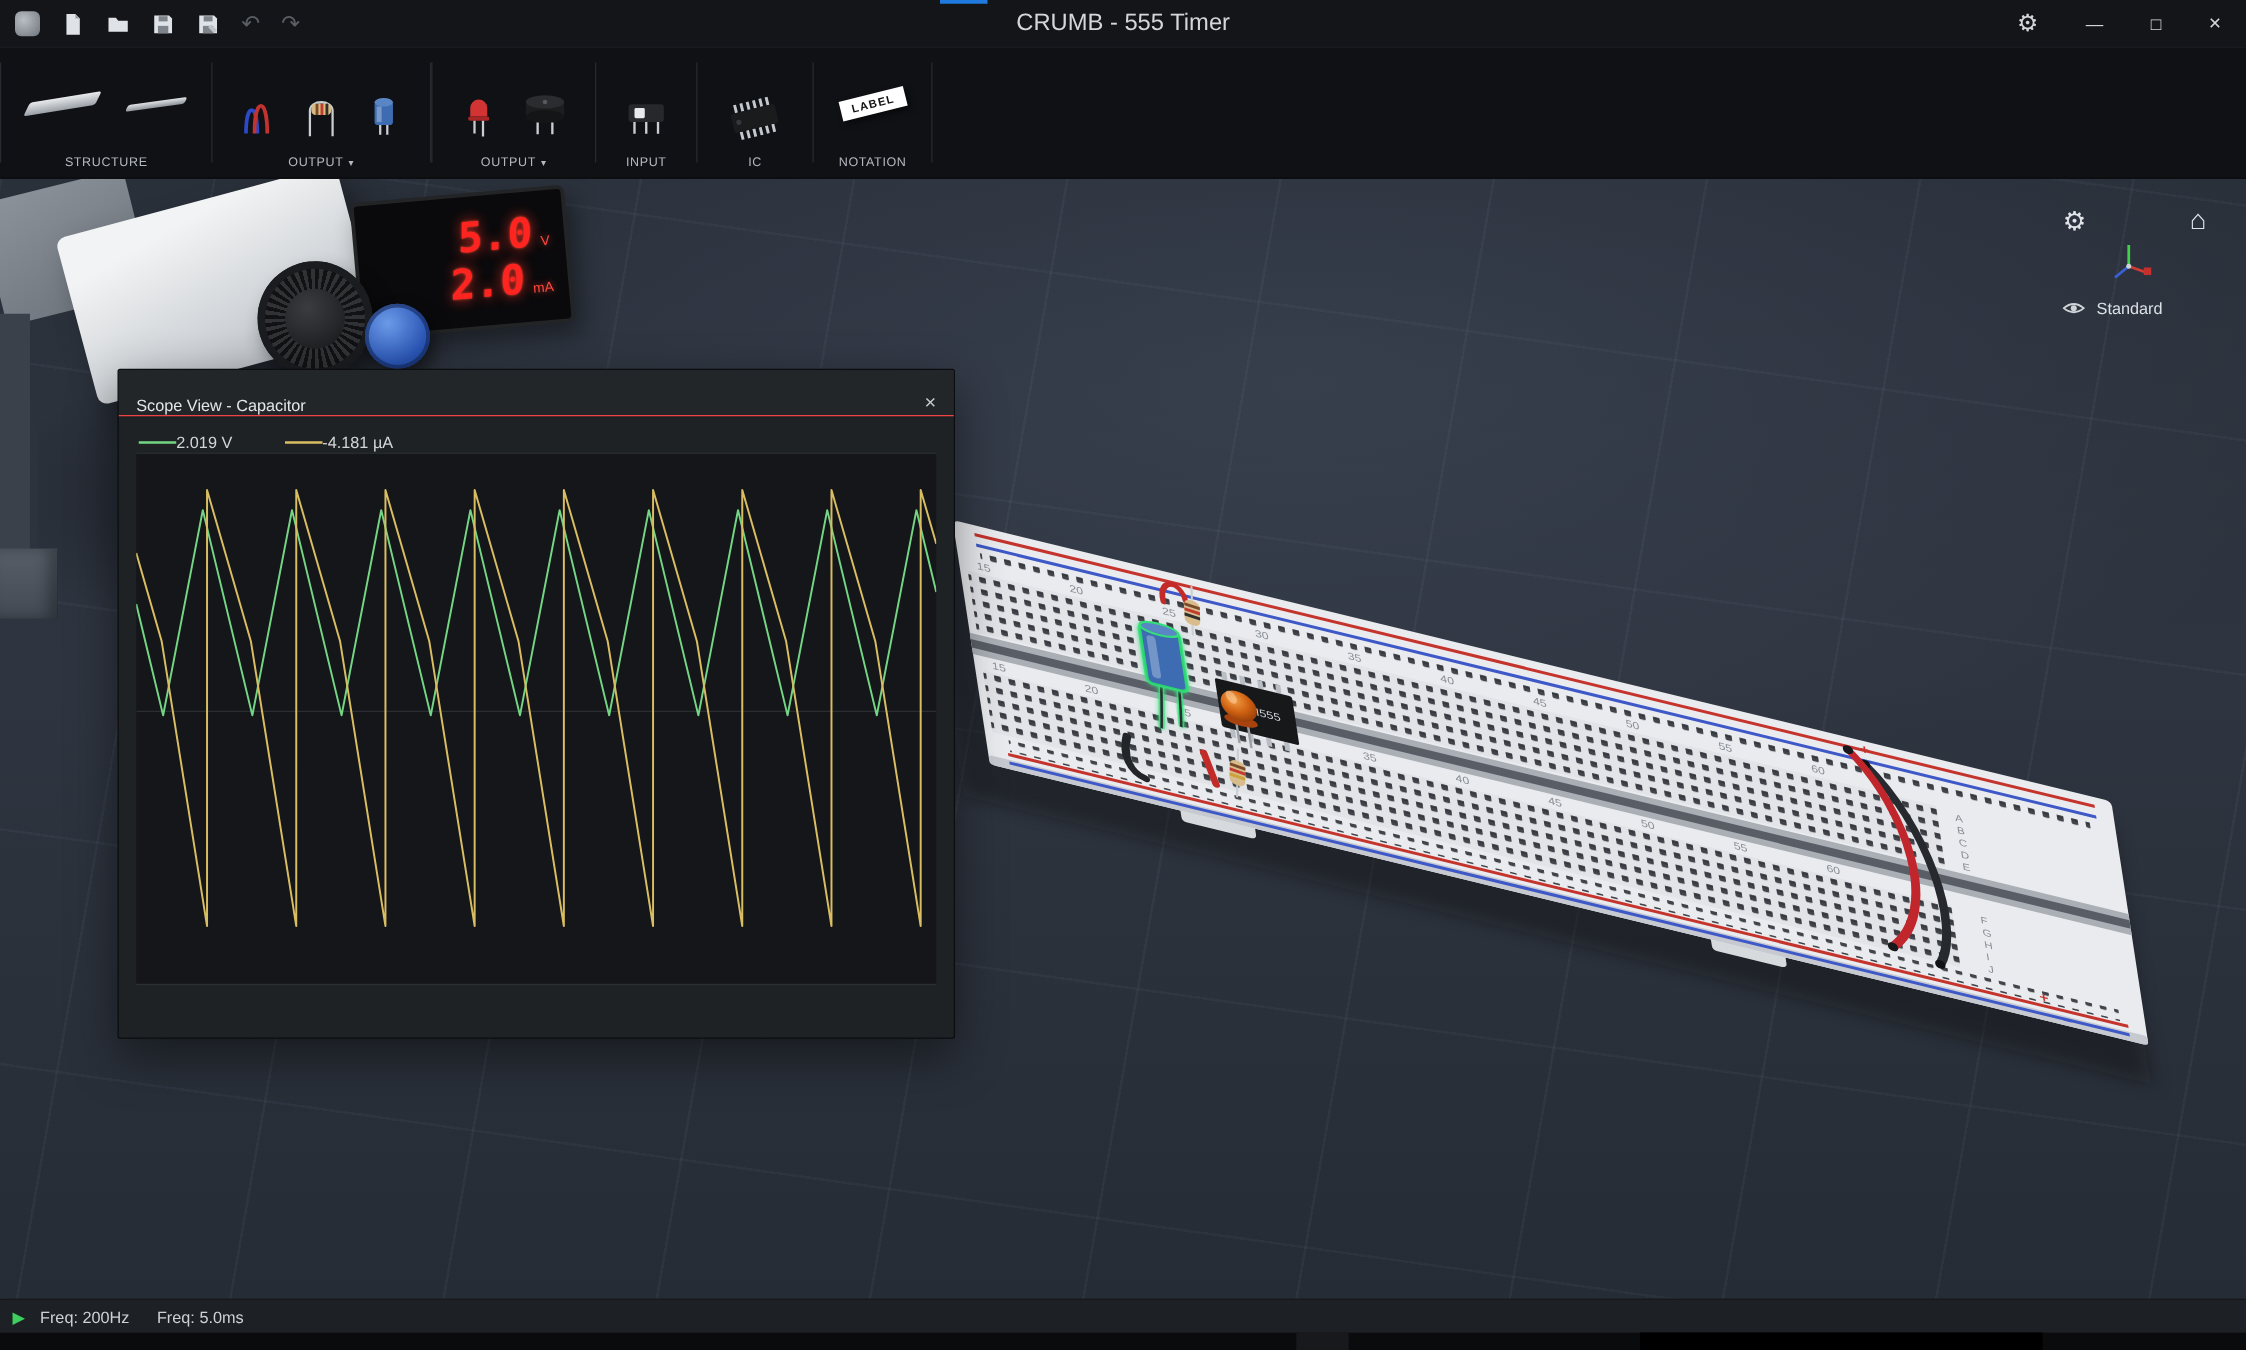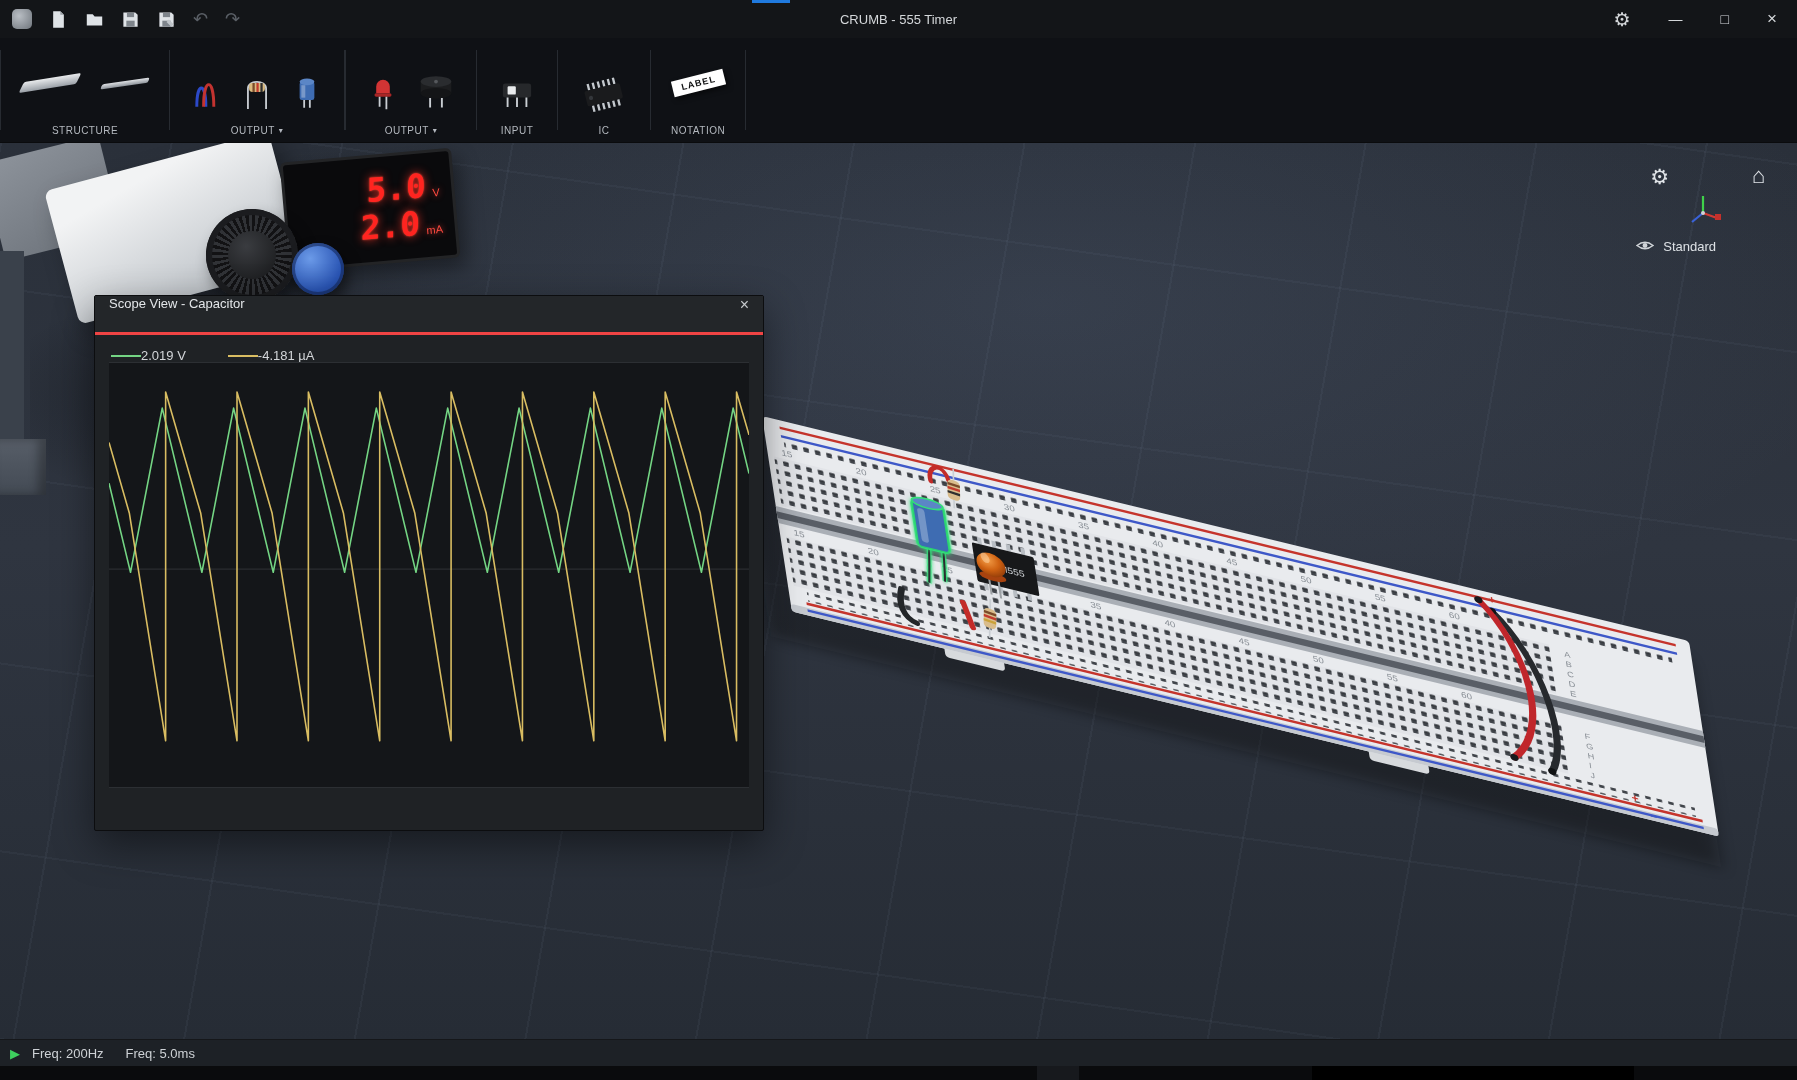--- a/index.html
+++ b/index.html
@@ -8,21 +8,21 @@
        font-family:"Liberation Sans",sans-serif;font-size:13px;}
 
   
   .titlebar{position:absolute;top:0;left:0;right:0;height:38px;background:#131518;
             display:flex;align-items:center;z-index:20;}
   .tb-left{display:flex;align-items:center;gap:17px;padding-left:12px;}
   .tb-left svg{width:19px;height:19px;display:block;}
   .app-logo{width:20px;height:20px;border-radius:5px;
             background:radial-gradient(circle at 35% 35%,#b9bec4,#6f757c);}
   .tb-undo{font-size:18px;color:#5a5f66;line-height:1;}
-  .tb-title{position:absolute;left:50%;transform:translateX(-50%);font-size:13px;color:#d4d7da;}
+  .tb-title{position:absolute;left:50%;transform:translateX(-50%);font-size:19px;color:#d4d7da;}
   .tb-right{margin-left:auto;display:flex;align-items:center;gap:38px;padding-right:20px;
             font-size:14px;color:#d4d7da;}
   .tb-right .gear{font-size:19px;}
   .accent{position:absolute;top:0;left:752px;width:38px;height:3px;background:#1f79de;}
 
   
   .toolbar{position:absolute;top:38px;left:0;right:0;height:104px;background:#0f1115;
            display:flex;align-items:stretch;z-index:19;border-bottom:1px solid #0a0b0d;}
   .tool-group{display:flex;flex-direction:column;align-items:center;justify-content:space-between;
               padding:8px 20px 6px;}
@@ -79,29 +79,29 @@
   .psu-knob::after{content:"";position:absolute;inset:22px;border-radius:50%;
       background:radial-gradient(circle at 38% 32%,#3a3c40,#17181a);}
   .psu-blue{position:absolute;left:292px;top:100px;width:52px;height:52px;border-radius:50%;z-index:5;
       background:radial-gradient(circle at 35% 30%,#6b9ae8,#2a55b4 65%,#1c3e8c);
       box-shadow:4px 8px 14px rgba(0,0,0,.5), inset 0 0 0 3px rgba(20,40,90,.6);}
 
   
   .vp-gear{position:absolute;right:128px;top:22px;font-size:21px;color:#e0e4e8;z-index:8;}
   .vp-home{position:absolute;right:32px;top:20px;font-size:22px;color:#e0e4e8;z-index:8;}
   .gizmo{position:absolute;right:74px;top:48px;z-index:8;}
-  .view-mode{position:absolute;right:81px;top:96px;display:flex;gap:9px;
+  .view-mode{position:absolute;right:67px;top:96px;display:flex;align-items:center;gap:9px;
       font-size:13px;color:#dde1e5;z-index:8;}
 
   
   .scope{position:absolute;left:94px;top:152px;width:668px;height:534px;z-index:10;
       background:#1f2225;border:1px solid #0c0d0f;border-radius:2px;
       box-shadow:0 14px 40px rgba(0,0,0,.45);}
-  .scope-titlebar{height:36px;display:flex;align-items:flex-start;background:#232629;padding:0 14px;
-      border-bottom:3px solid #ef4444;}
+  .scope-titlebar{height:36px;display:flex;align-items:flex-end;background:#232629;padding:0 14px;
+      border-bottom:1px solid #ef4444;}
   .scope-title{font-size:13px;color:#e3e6e9;}
   .scope-close{margin-left:auto;font-size:16px;color:#c6cacd;cursor:pointer;}
   .legend{display:flex;align-items:center;padding:13px 16px 6px;}
   .legend-item{display:flex;align-items:center;gap:0;margin-right:42px;font-size:13px;color:#d3d6d9;}
   .swatch{width:30px;height:2px;background:#888;}
   .plot{position:absolute;left:14px;right:14px;top:66px;bottom:42px;background:#141619;
       border-top:1px solid #2c2f33;border-bottom:1px solid #2c2f33;}
   .plot svg{width:100%;height:100%;display:block;}
 
   

